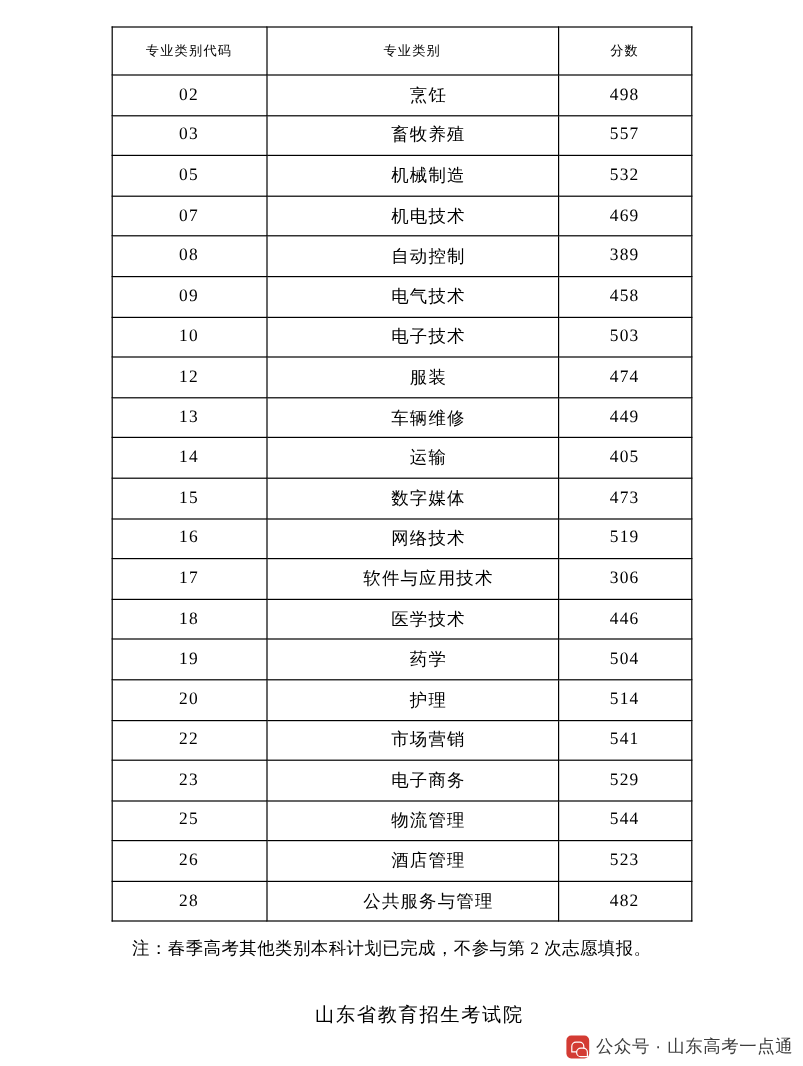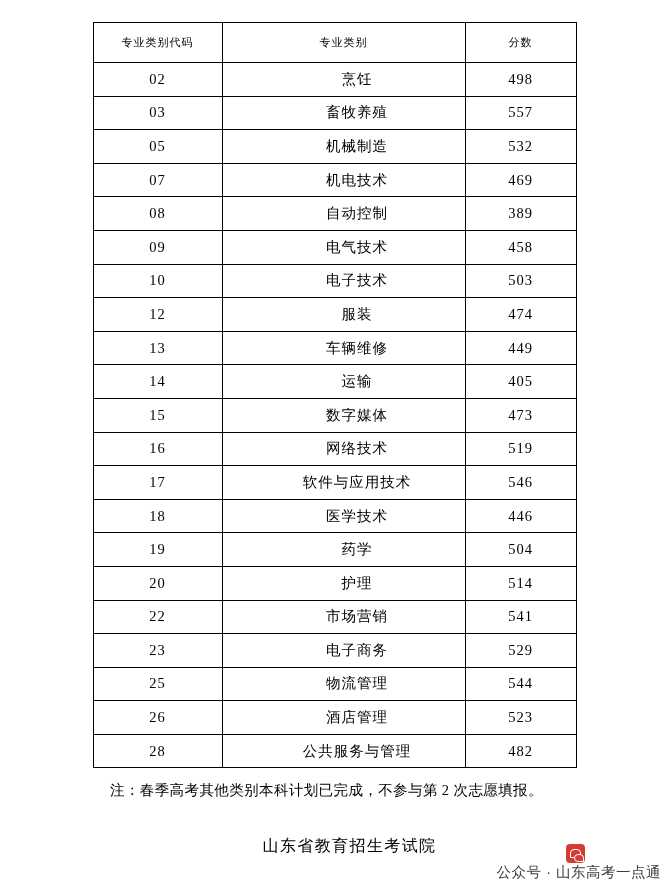--- a/index.html
+++ b/index.html
@@ -71,21 +71,20 @@
   .watermark {
     position: absolute;
     right: 8px;
     bottom: 6px;
     display: flex;
     align-items: center;
     font-family: "Liberation Sans", sans-serif;
     font-size: 14.5px;
     color: #3d3d3d;
     letter-spacing: 0.5px;
-    flex-direction: column;
   }
   .wm-logo {
     width: 19px;
     height: 19px;
     background: #d33b33;
     border-radius: 4px;
     margin-right: 6px;
     position: relative;
     flex: none;
   }
@@ -181,21 +180,21 @@
         <td class="score-cell">473</td>
       </tr>
       <tr>
         <td class="code-cell">16</td>
         <td class="name-cell">网络技术</td>
         <td class="score-cell">519</td>
       </tr>
       <tr>
         <td class="code-cell">17</td>
         <td class="name-cell">软件与应用技术</td>
-        <td class="score-cell">546</td>
+        <td class="score-cell">306</td>
       </tr>
       <tr>
         <td class="code-cell">18</td>
         <td class="name-cell">医学技术</td>
         <td class="score-cell">446</td>
       </tr>
       <tr>
         <td class="code-cell">19</td>
         <td class="name-cell">药学</td>
         <td class="score-cell">504</td>

